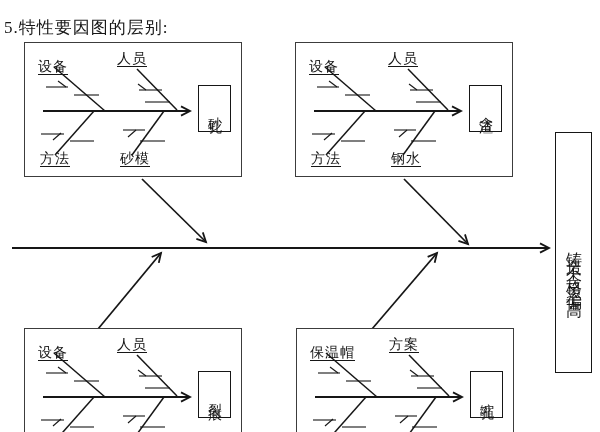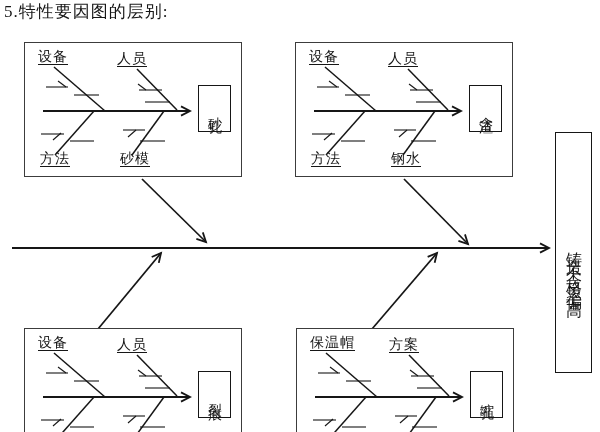--- a/index.html
+++ b/index.html
@@ -12,41 +12,41 @@
   html,body{width:600px;height:432px;}
   body{
     position:relative;
     width:600px;height:432px;
     overflow:hidden;
     background:var(--bg);
     font-family:"Liberation Serif","DejaVu Serif",serif;
     color:var(--text);
   }
   .page-title{
-    position:absolute;left:4px;top:0;
+    position:absolute;left:4px;top:16px;
     font-size:17px;letter-spacing:1px;
   }
   .connectors{position:absolute;left:0;top:0;z-index:0;}
   .fishbox{
     position:absolute;
     width:218px;height:135px;
     border:1.5px solid var(--boxborder);
     background:var(--bg);
     z-index:1;
   }
   .fishbox .bones{position:absolute;left:0;top:0;}
   .lbl{
     position:absolute;
     font-size:14px;line-height:16px;
     text-decoration:underline;
     text-underline-offset:3px;
     letter-spacing:1px;
     white-space:nowrap;
   }
-  .la{left:13px;top:6px;}
+  .la{left:13px;top:16px;}
   .lb{left:92px;top:8px;}
   .lc{left:15px;top:108px;text-decoration:underline;}
   .ld{left:95px;top:108px;text-align:right;}
   .effect{
     position:absolute;left:173px;top:42px;
     width:33px;height:47px;
     border:1.5px solid var(--line);
     background:var(--bg);
   }
   .vtext{

